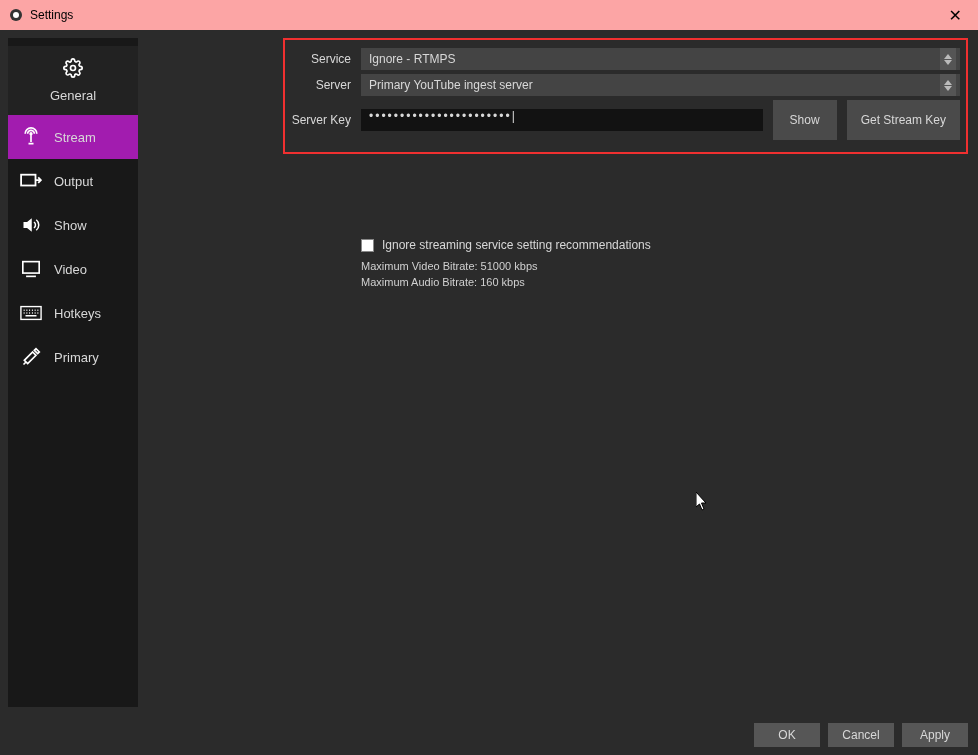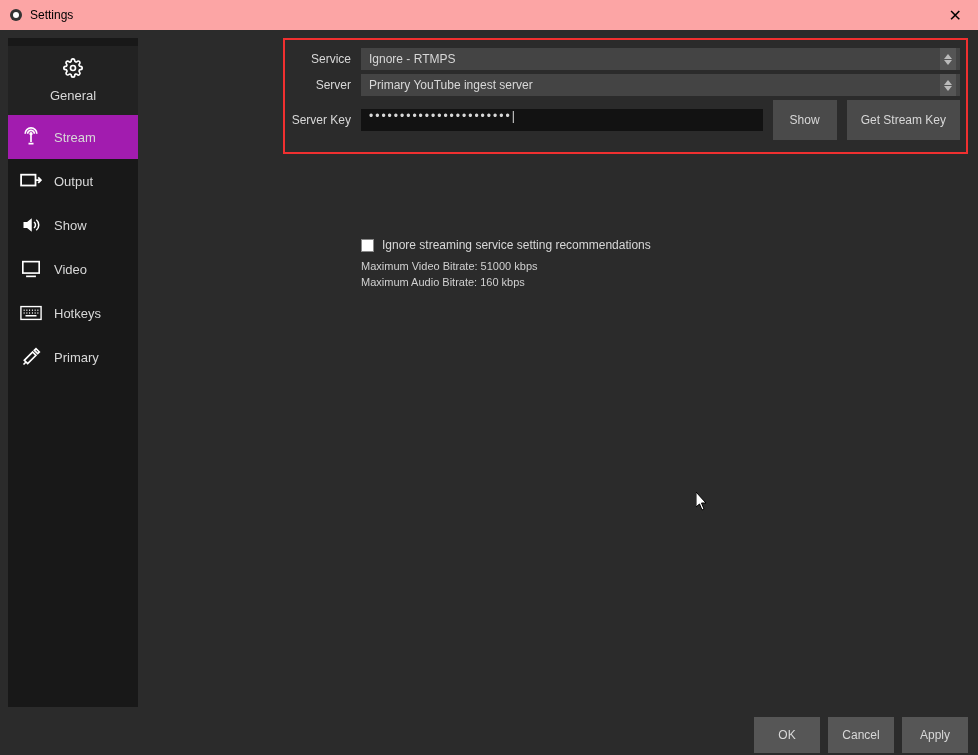--- a/index.html
+++ b/index.html
@@ -136,21 +136,21 @@
 
 .footer {
   height: 40px;
   background: #2b2b2b;
   display: flex;
   justify-content: flex-end;
   align-items: center;
   gap: 8px;
   padding: 0 10px;
 }
-.footer .btn { height: 36px; min-width: 66px; background: #565656; }
+.footer .btn { height: 24px; min-width: 66px; background: #565656; }
 
 svg { display: block; }
 </style>
 </head>
 <body>
 
 <div class="titlebar">
   <div class="titlebar-left">
     <span>
       <svg width="16" height="16" viewBox="0 0 16 16">

